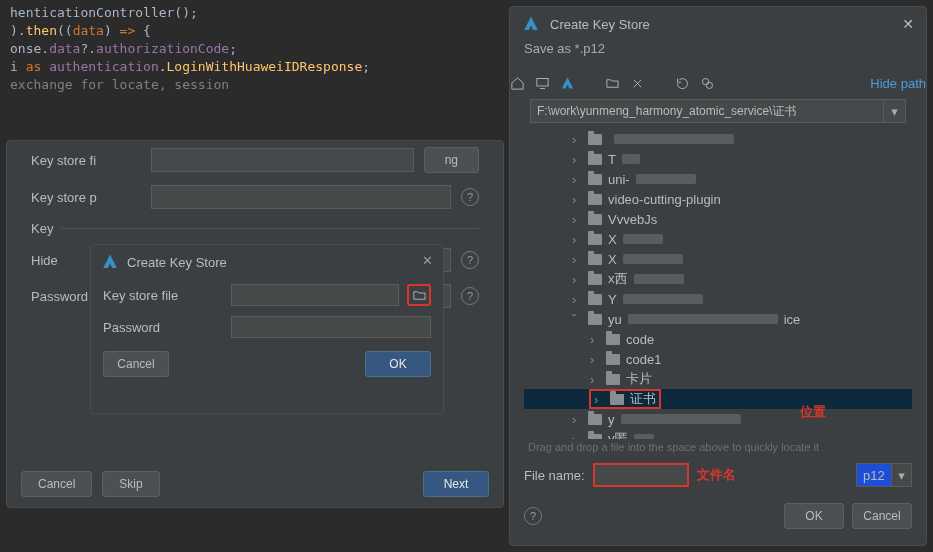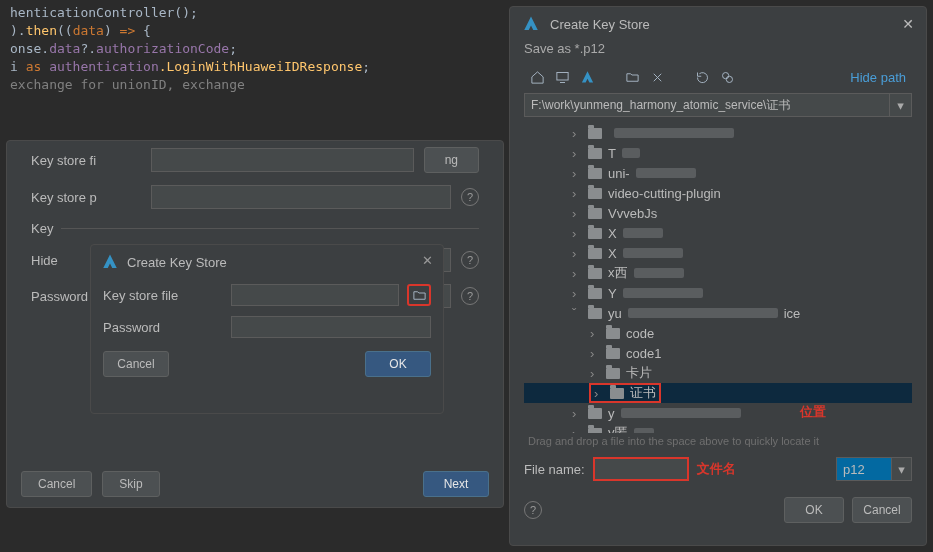--- a/index.html
+++ b/index.html
@@ -61,57 +61,57 @@
   .sd-footer { display: flex; gap: 8px; padding: 8px 12px; justify-content: flex-start; }
 
   
   .big-dlg {
     position: absolute; right: 6px; top: 6px; width: 418px; height: 540px;
     background: #3c3f41; border: 1px solid #4a4a4a; border-radius: 4px;
   }
   .big-title-row { display: flex; align-items: center; padding: 8px 12px; gap: 10px; color: #bbb; }
   .big-title-row .close-x { margin-left: auto; color: #bbb; cursor: pointer; font-size: 14px; }
   .save-as { padding: 0 14px 8px; color: #aaa; }
-  .toolbar { display: flex; align-items: flex-end; gap: 10px; padding: 6px 20px; color: #bbb; }
+  .toolbar { display: flex; align-items: flex-end; gap: 10px; padding: 6px 0; color: #bbb; margin-top: 6px; }
   .toolbar .tsep { width: 10px; }
   .toolbar .hide-path { margin-left: auto; color: #4a9ed8; cursor: pointer; }
-  .path-combo { margin: 2px 14px 6px; display: flex; border-radius: 6px; }
+  .path-combo { margin: 2px 20px 6px; display: flex; border-radius: 6px; }
   .path-combo input { flex: 1; height: 24px; background: #45494a; border: 1px solid #5b5b5b; color: #bbb; padding: 0 6px; font-size: 12px; }
   .path-combo .dd { width: 22px; height: 24px; background: #45494a; border: 1px solid #5b5b5b; border-left: none; display: flex; align-items: center; justify-content: center; color: #aaa; cursor: pointer; }
   .tree { margin: 0 14px; height: 310px; overflow: hidden; color: #bbb; }
   .tree-row { display: flex; align-items: center; height: 20px; gap: 4px; padding-left: 8px; }
   .ind { display: inline-block; }
   .tree-chev { color: #888; width: 10px; }
   .folder-ic { width: 14px; height: 11px; background: #8a8d8f; border-radius: 1px; position: relative; }
   .folder-ic::before { content:""; position:absolute; top:-3px; left:0; width:6px; height:3px; background:#8a8d8f; border-radius:1px 1px 0 0; }
   .tree-sel { background: #0d293e; }
   .tree-sel .row-inner { outline: 2px solid #d9362b; outline-offset: -1px; padding: 0 4px; }
   .row-inner { display: flex; align-items: center; gap: 6px; }
   .blurred { background: #5a5d5f; height: 10px; border-radius: 2px; }
   .red-label { color: #d9362b; font-weight: 600; position: absolute; }
   .drag-hint { color: #6f6f6f; font-size: 11px; padding: 2px 18px 6px; }
   .fn-row { display: flex; align-items: center; gap: 8px; padding: 4px 14px 8px; }
   .fn-row .lbl { color: #bbb; }
   .fn-input { width: 96px; height: 24px; background: #45494a; border: 2px solid #d9362b; }
   .ext-combo { display: flex; margin-left: auto; }
-  .ext-combo .val { width: 56px; height: 24px; background: #0369a1; border: 1px solid #5b5b5b; display: flex; align-items: center; padding: 0 6px; color: #bbb; }
+  .ext-combo .val { width: 36px; height: 24px; background: #1d4ed8; border: 1px solid #5b5b5b; display: flex; align-items: center; padding: 0 6px; color: #bbb; }
   .ext-combo .dd { width: 20px; height: 24px; background: #45494a; border: 1px solid #5b5b5b; border-left: none; display: flex; align-items: center; justify-content: center; color: #aaa; cursor: pointer; }
   .big-footer { display: flex; align-items: center; gap: 8px; padding: 8px 14px; }
   svg.tool-ic { width: 15px; height: 15px; }
   .tool-stroke { stroke: #a9b7c6; fill: none; stroke-width: 1.5; }
 </style>
 </head>
 <body>
 
 <div class="code-area">
   <div><span class="tok-var">henticationController();</span></div>
   <div><span class="tok-var">)</span><span class="tok-dot">.</span><span class="tok-fn">then</span><span class="tok-var">((</span><span class="tok-kw">data</span><span class="tok-var">) </span><span class="tok-kw">=&gt;</span><span class="tok-var"> {</span></div>
   <div><span class="tok-var">onse.</span><span class="tok-prop">data</span><span class="tok-var">?.</span><span class="tok-prop">authorizationCode</span><span class="tok-var">;</span></div>
   <div><span class="tok-var">i </span><span class="tok-kw">as</span><span class="tok-prop"> authentication</span><span class="tok-fn">.LoginWithHuaweiIDResponse</span><span class="tok-var">;</span></div>
-  <div><span class="tok-cmt">exchange for unionID, exchange</span></div>
+  <div><span class="tok-cmt">exchange for locate, session</span></div>
 </div>
 
 <div class="gen-panel">
 
   <div class="form-row">
     <span class="form-label">Key store fi</span>
     <div class="form-input"></div>
     <span class="btn" style="padding:0 20px">ng</span>
   </div>
   <div class="form-row">

